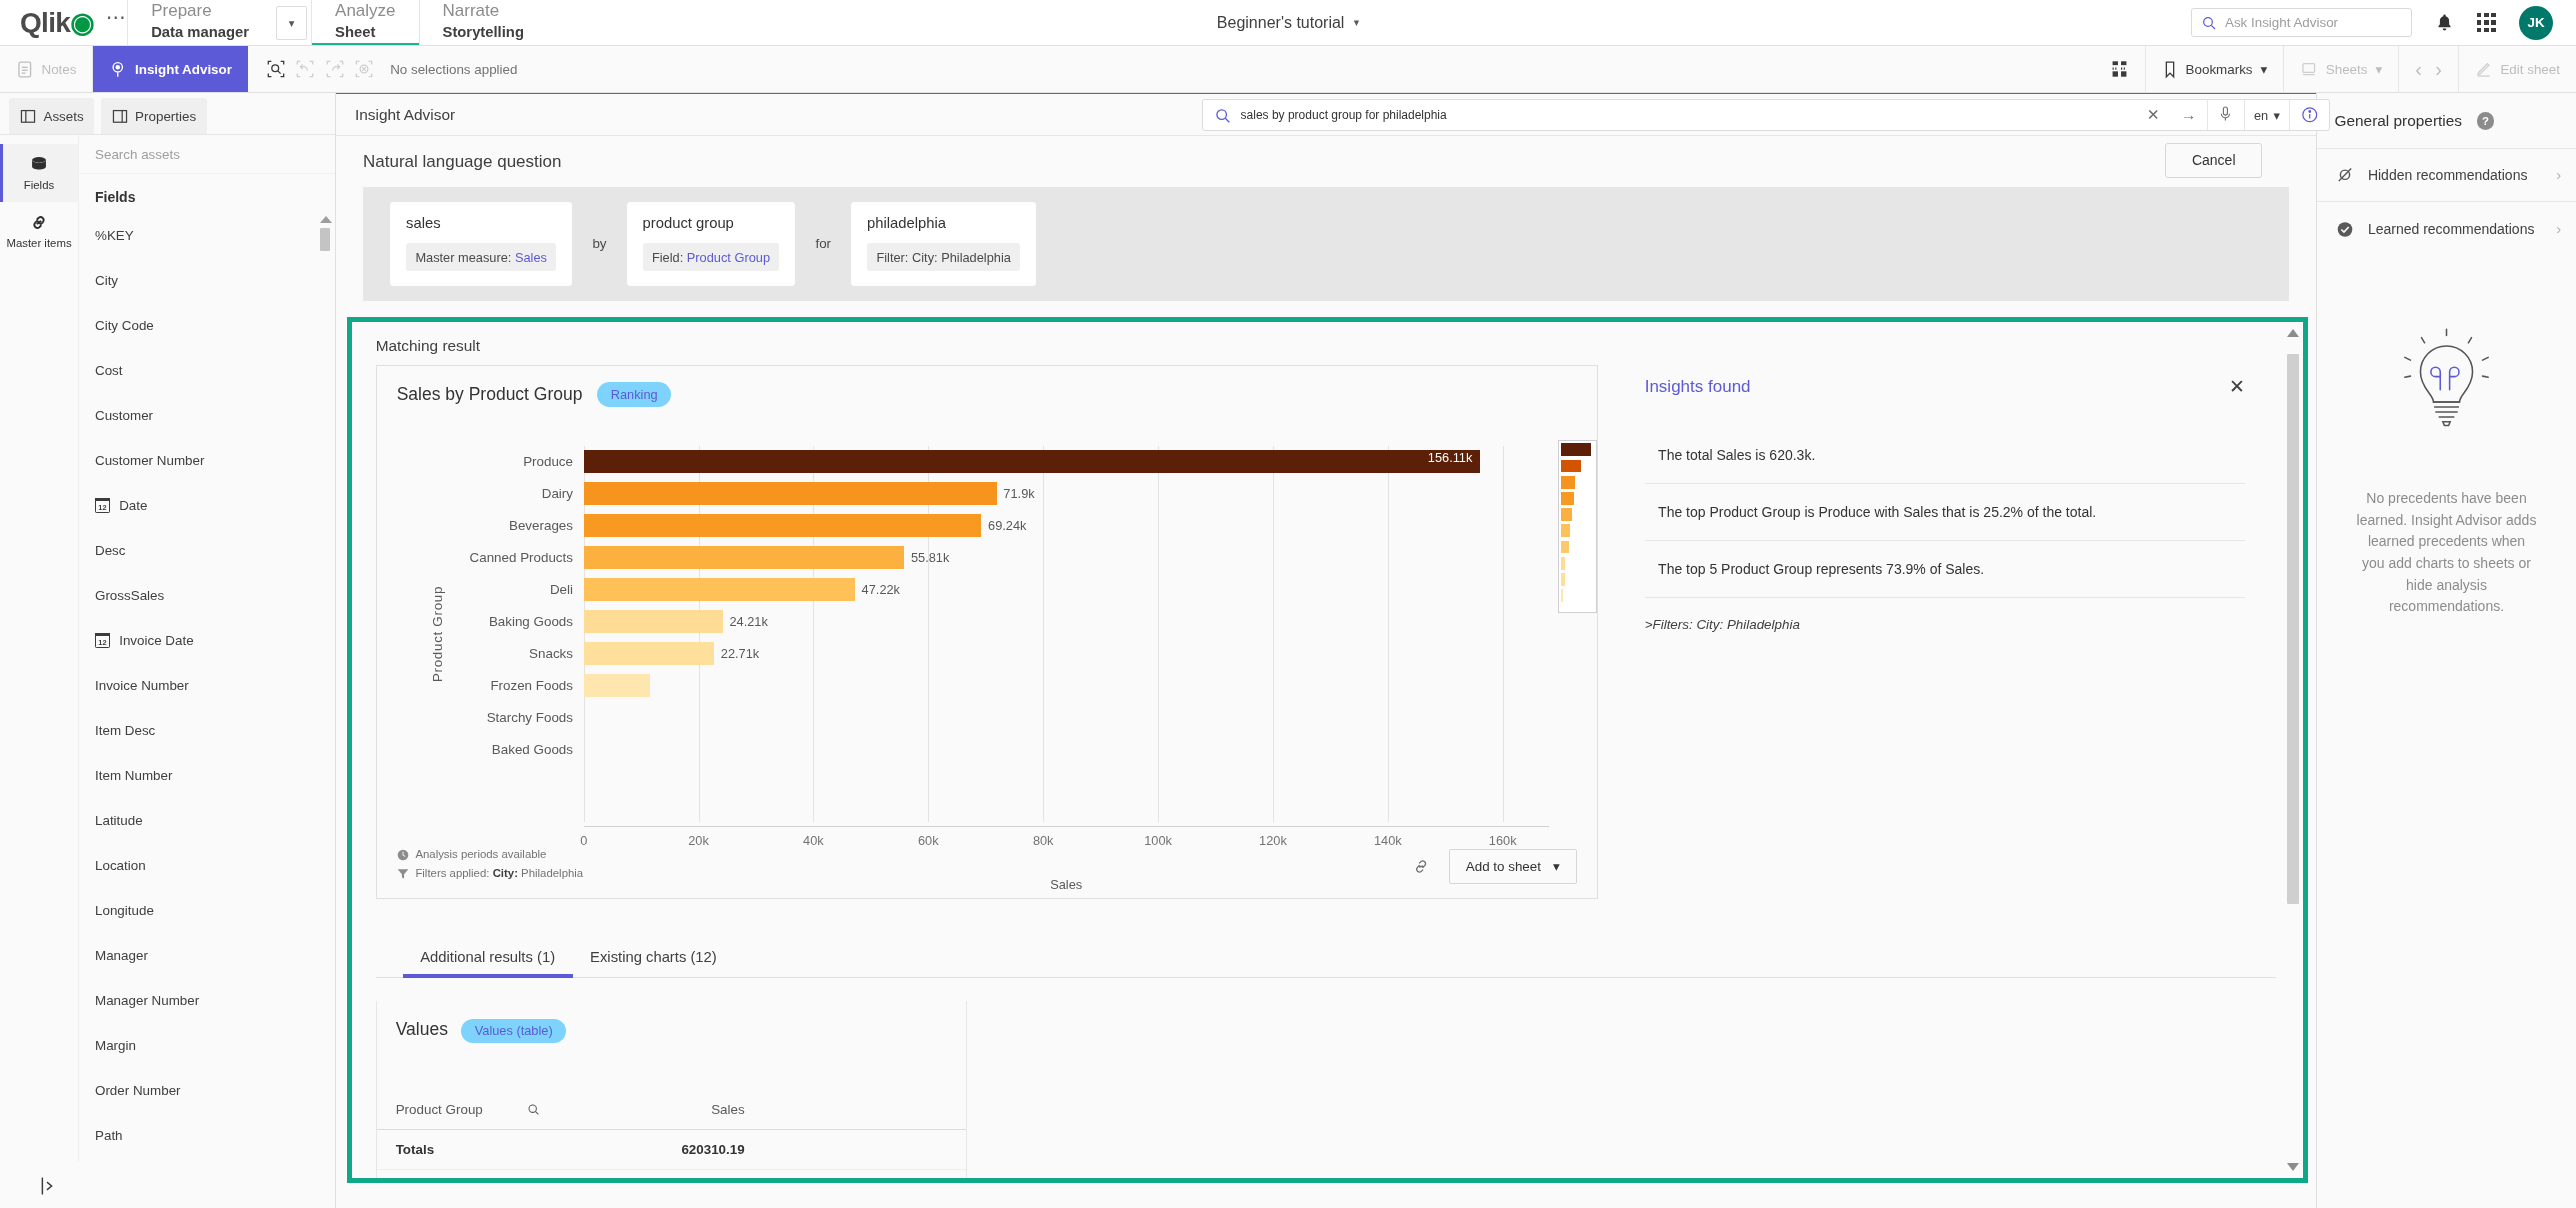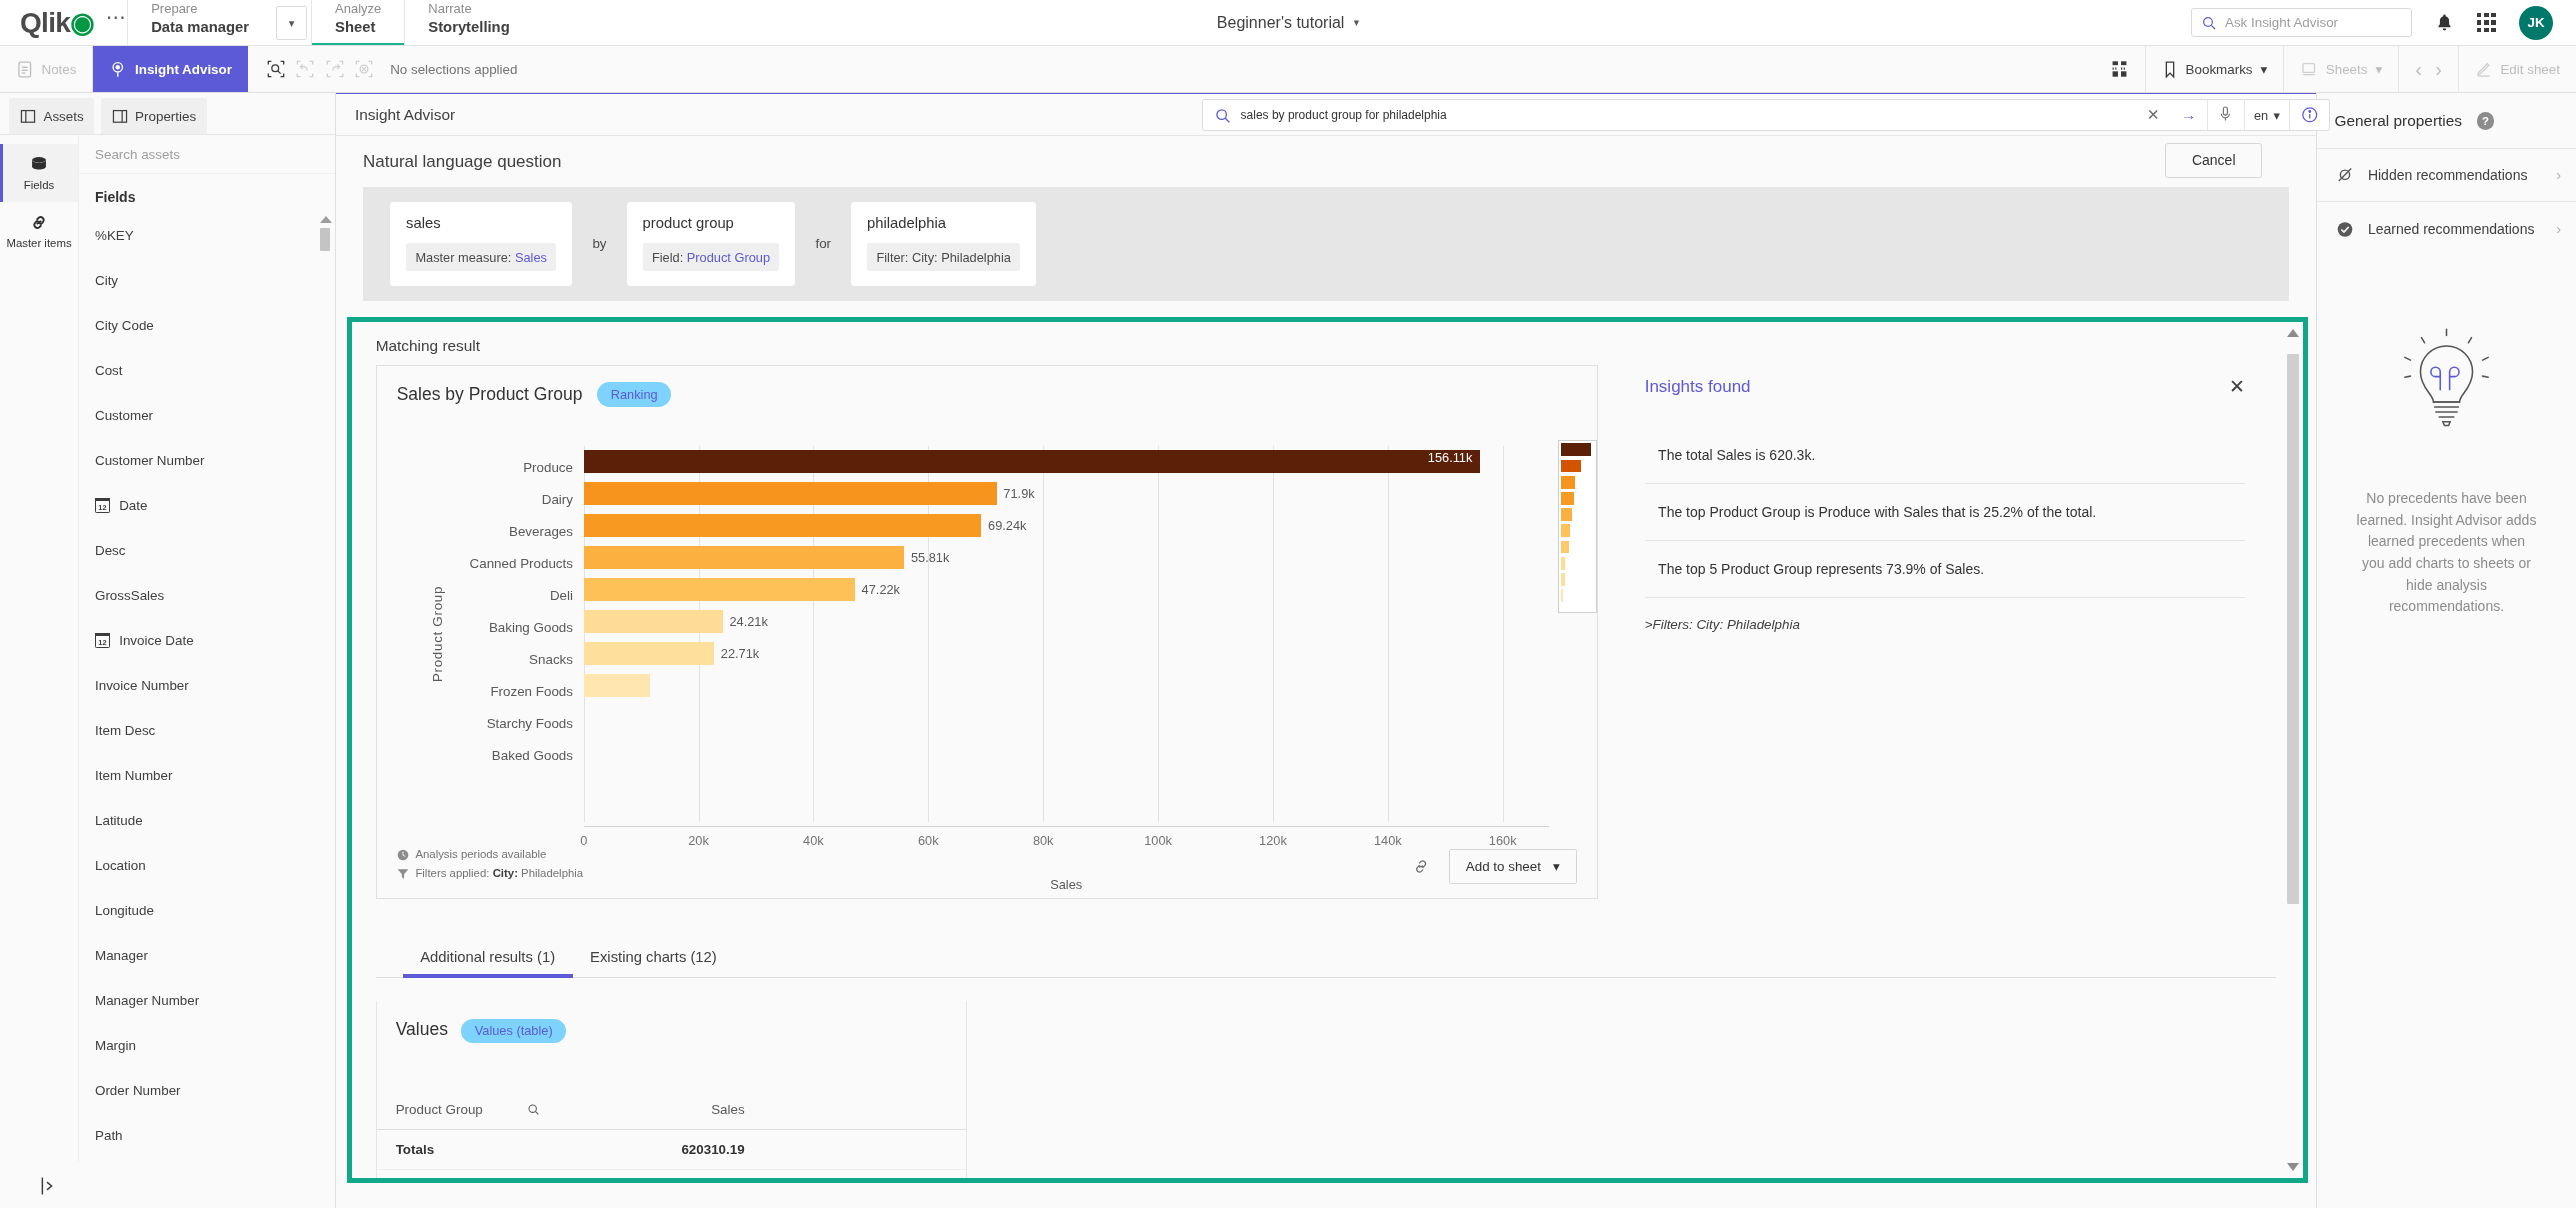--- a/index.html
+++ b/index.html
@@ -17,21 +17,21 @@
     background: #fff; border-bottom: 0.7px solid #e0e0e0; position: relative;
   }
   .logo-wrap { display: flex; align-items: center; padding-left: 20px; gap: 12px; }
   .qlik-logo { font-size: 28px; font-weight: 700; color: #4b4b4b; letter-spacing: -0.7px; display:flex; align-items:center;}
   .qlik-logo .q-green { color: #009845; }
   .dots { letter-spacing: 1.3px; color: #595959; font-size: 20px; line-height: 6.7px; padding-bottom: 9.4px; }
   .nav-seg {
     display: flex; flex-direction: column; justify-content: center;
     padding: 0 23px; border-left: 0.7px solid #e6e6e6; min-width: 74px; position: relative;
   }
-  .nav-seg .kicker { font-size: 13px; color: #8c8c8c; line-height: 1.35; }
+  .nav-seg .kicker { font-size: 17px; color: #8c8c8c; line-height: 1.35; }
   .nav-seg .main { font-size: 14.8px; color: #404040; font-weight: 700; line-height: 1.35; }
   .nav-seg.active::after {
     content:''; position:absolute; left:0; right:0; bottom:0; height:2px; background:#1ab394;
   }
   .chev-box {
     width: 31px; border: 0.7px solid #dcdcdc; border-radius: 2px; align-self: center;
     height: 34px; display:flex; align-items:center; justify-content:center; margin-left:4px; margin-right: 4px;
     color:#595959; font-size: 11.4px;
   }
   .app-title {
@@ -163,21 +163,21 @@
   .chart-head { display:flex; align-items:center; gap:14.8px; padding:16px 20px 0 20px; }
   .chart-title { font-size:17.5px; color:#333; }
   .pill {
     background:#7dd3fc; color:#5c5ad6; border-radius:13.4px; padding:4.7px 13.4px; font-size:12.8px;
   }
   .plot { position:relative; height:376px; margin: 39px 0 0 0; }
   .ylabel {
     position:absolute; left:12px; top:50%; transform: translateY(-50%) rotate(-90deg);
     font-size:13.4px; color:#595959; letter-spacing:0.7px; white-space:nowrap;
   }
-  .cat-col { position:absolute; left:32px; top:6px; width:175px; }
+  .cat-col { position:absolute; left:32px; top:0; width:175px; }
   .cat {
     height:32px; display:flex; align-items:center; justify-content:flex-end;
     font-size:13.4px; color:#595959; padding-right:10.7px;
   }
   .bars { position:absolute; left:207px; right:48px; top:0; bottom:0; }
   .gridlines { position:absolute; inset:0; }
   .gridlines i { position:absolute; top:0; bottom:0; width:0.7px; background:#e3e3e3; }
   .bar-row { height:32px; display:flex; align-items:center; position:relative; }
   .bar { height:23px; }
   .bar-lab { font-size:12.8px; color:#595959; margin-left:6.7px; white-space:nowrap; }

